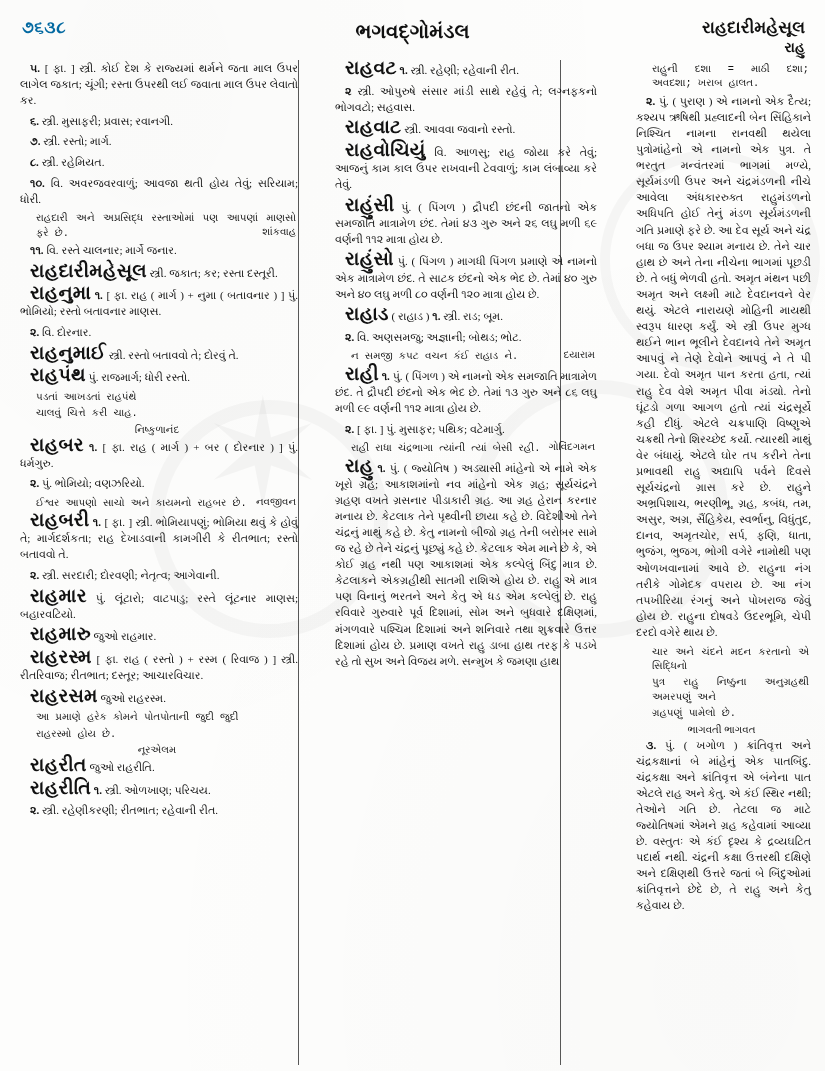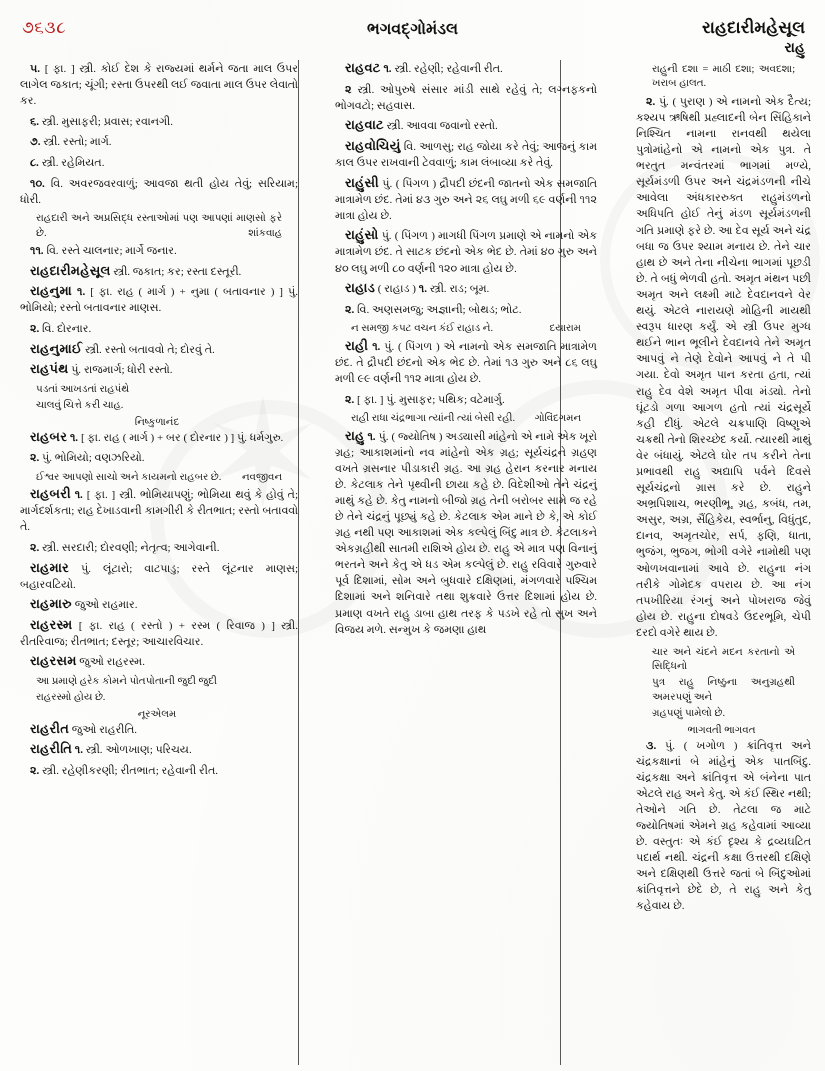--- a/index.html
+++ b/index.html
@@ -47,30 +47,30 @@
     top: 18px;
     left: 14px;
     right: 14px;
     height: 46px;
   }
   .hdr-left {
     position: absolute;
     left: 8px;
     top: 0;
     font-size: 17px;
-    font-weight: normal;
+    font-weight: bold;
     letter-spacing: 0.5px;
-    color: #b91c1c;
+    color: #0369a1;
   }
   .hdr-center {
     position: absolute;
     left: 0; right: 0;
     top: 2px;
     text-align: center;
-    font-size: 16px;
+    font-size: 20px;
     font-weight: bold;
     color: #101010;
   }
   .hdr-right {
     position: absolute;
     right: 6px;
     top: 0;
     text-align: right;
     color: #101010;
   }
@@ -112,32 +112,33 @@
   .rule.r1 { left: 284px; }
   .rule.r2 { left: 546px; }
 
   
   .e {
     margin: 0 0 4.5px 0;
     text-indent: 10px;
   }
   .hw {
     font-weight: bold;
-    font-size: 13px;
+    font-size: 19px;
     letter-spacing: 0.2px;
   }
   .num { font-weight: bold; }
   .q {
     display: block;
-    margin: 2px 14px 2px 0;
+    margin: 2px 0 2px 0;
     text-indent: 0;
     padding-left: 16px;
     padding-right: 2px;
     font-size: 10.3px;
     line-height: 14.4px;
+    font-family: Liberation Mono, monospace;
   }
   .q .cite {
     float: right;
     font-size: 10.2px;
     padding-left: 8px;
   }
   .cite-r {
     display: block;
     text-align: center;
     font-size: 10.2px;

